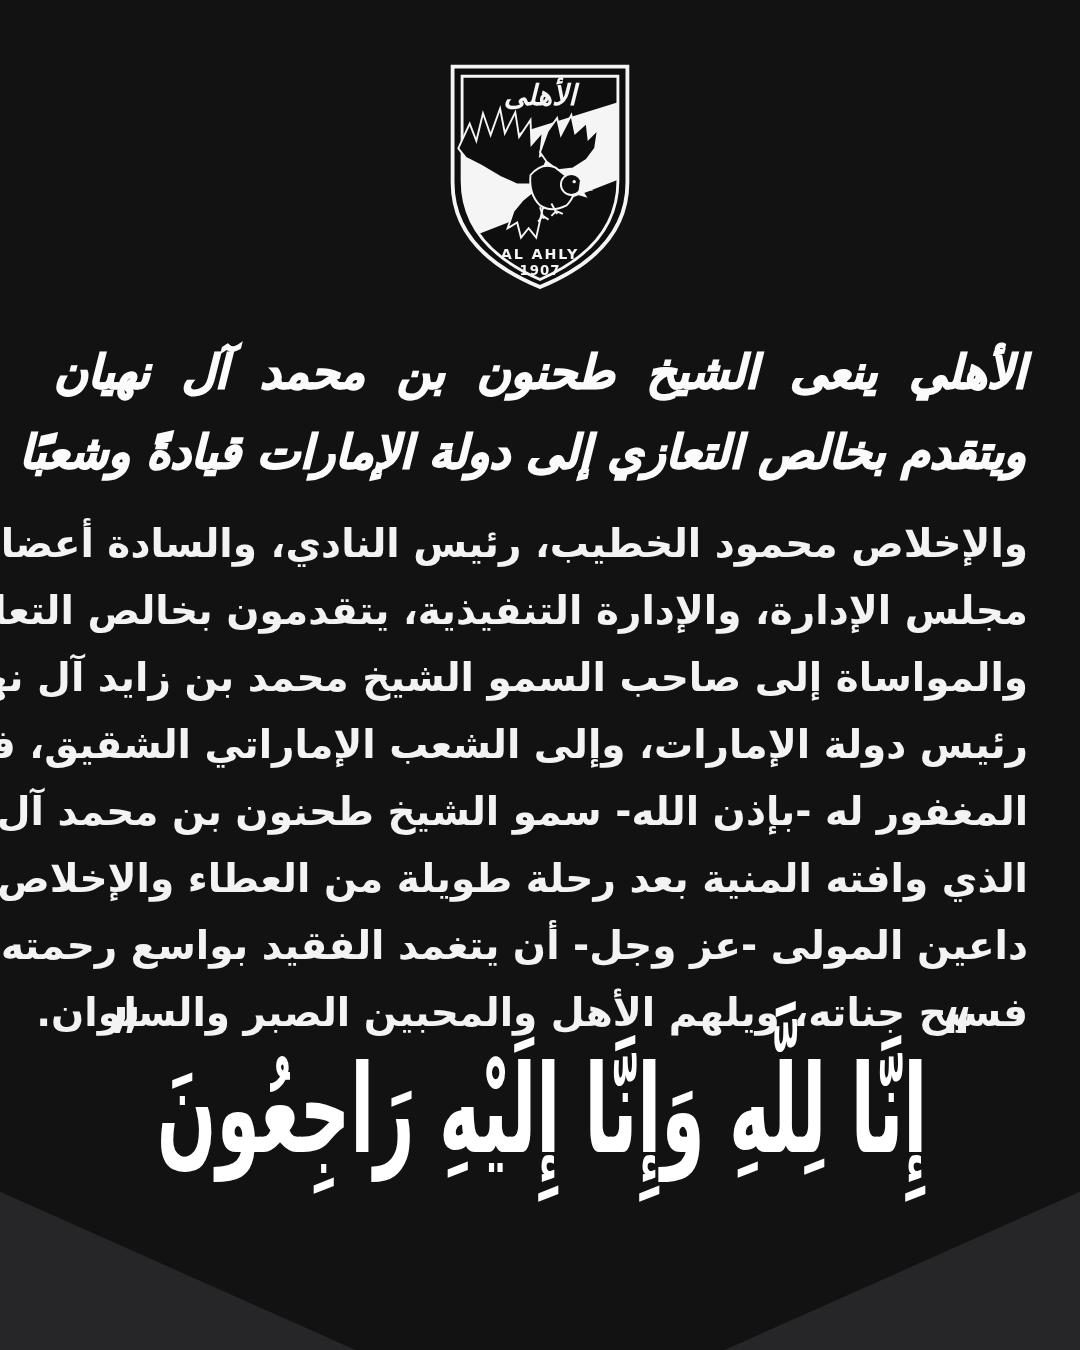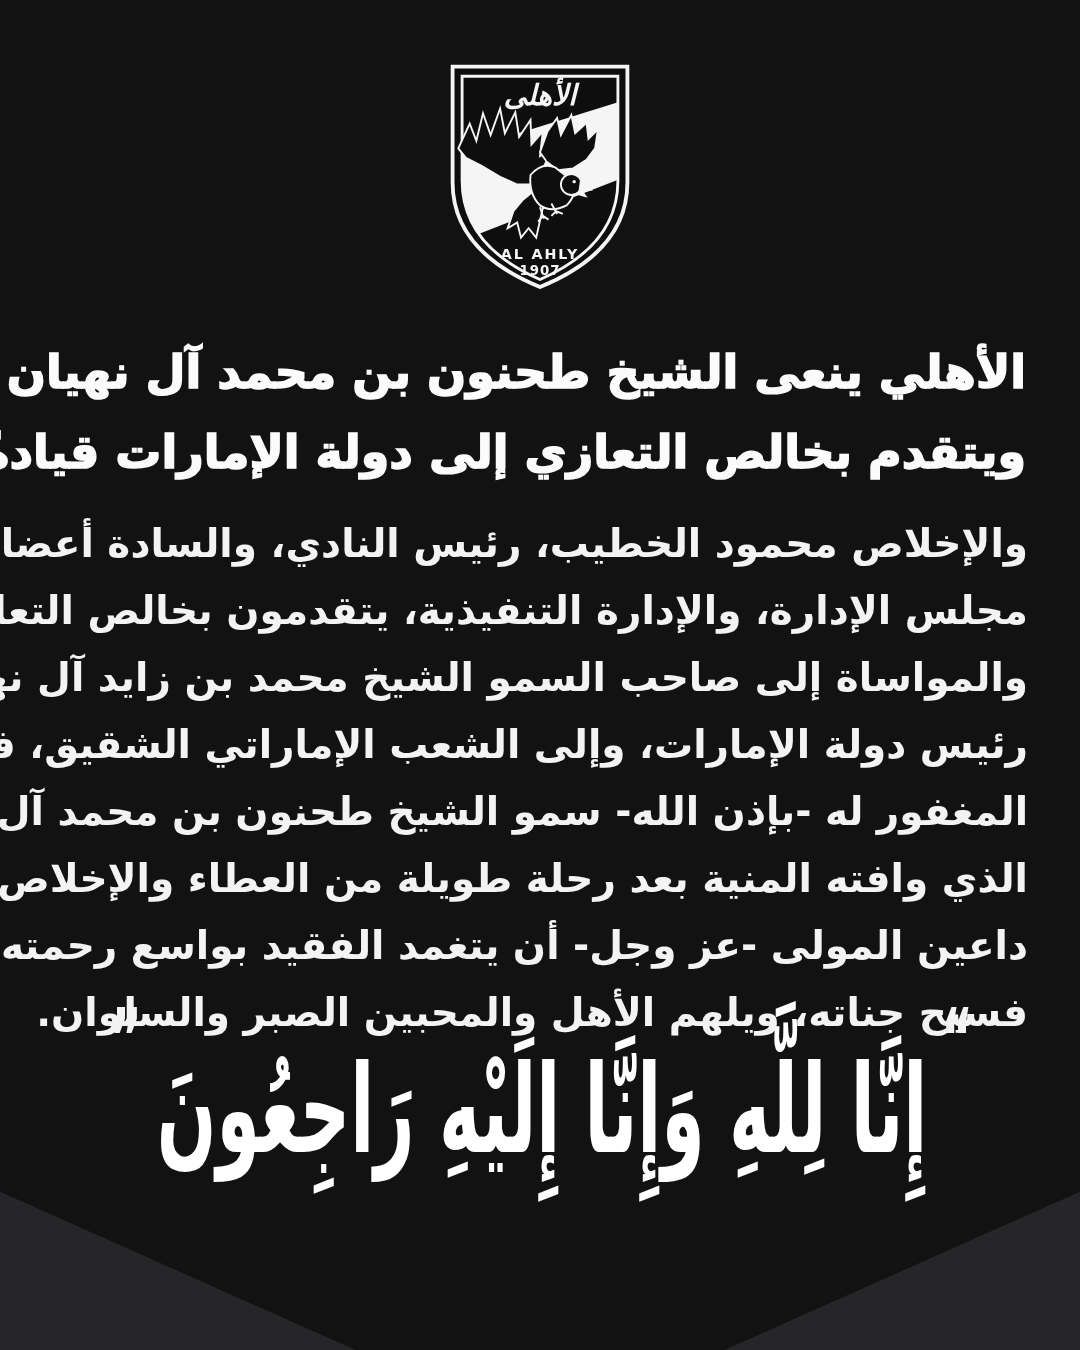--- a/index.html
+++ b/index.html
@@ -25,20 +25,21 @@
   .logo-wrap svg { display: block; width: 190px; height: 238px; }
 
   .headline {
     position: relative; z-index: 2;
     margin: 38px 54px 0;
     direction: rtl;
     color: #fbfbfb;
     font-size: 46px;
     font-weight: bold;
     line-height: 80px;
+    font-style: italic;
     -webkit-text-stroke: 1.6px #fbfbfb;
   }
   .headline .line { text-align: justify; text-align-last: justify; white-space: nowrap; }
 
   .bodytext {
     position: relative; z-index: 2;
     margin: 18px 52px 0;
     direction: rtl;
     color: #f3f3f3;
     font-size: 39px;

